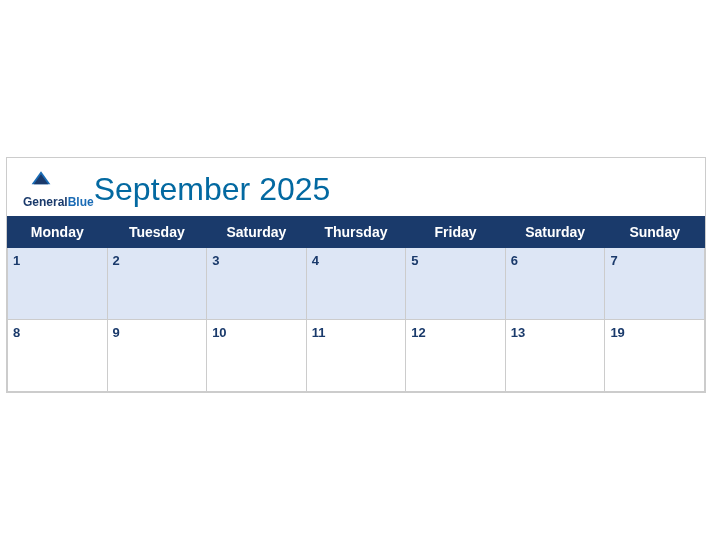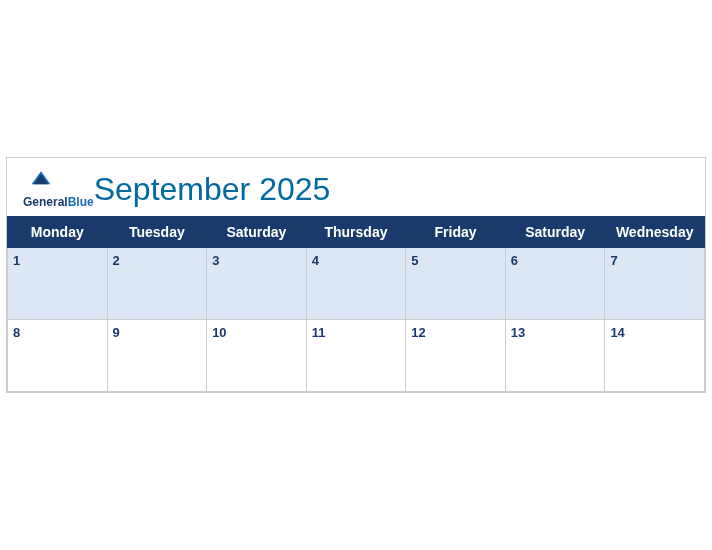--- a/index.html
+++ b/index.html
@@ -111,37 +111,37 @@
 
   <table class="calendar-grid">
     <thead>
       <tr>
         <th>Monday</th>
         <th>Tuesday</th>
         <th>Saturday</th>
         <th>Thursday</th>
         <th>Friday</th>
         <th>Saturday</th>
-        <th>Wednesday</th>
+        <th>Sunday</th>
       </tr>
     </thead>
     <tbody id="calendar-body">
     <tr class="row-odd">
           <td><span class="day-num">1</span></td>
           <td><span class="day-num">2</span></td>
           <td><span class="day-num">3</span></td>
           <td><span class="day-num">4</span></td>
           <td><span class="day-num">5</span></td>
           <td><span class="day-num">6</span></td>
           <td><span class="day-num">7</span></td>
         </tr>
         <tr class="row-even">
           <td><span class="day-num">8</span></td>
           <td><span class="day-num">9</span></td>
           <td><span class="day-num">10</span></td>
           <td><span class="day-num">11</span></td>
           <td><span class="day-num">12</span></td>
           <td><span class="day-num">13</span></td>
-          <td><span class="day-num">14</span></td>
+          <td><span class="day-num">19</span></td>
         </tr>
       </tbody>
   </table>
 </div>
 
 </body></html>

